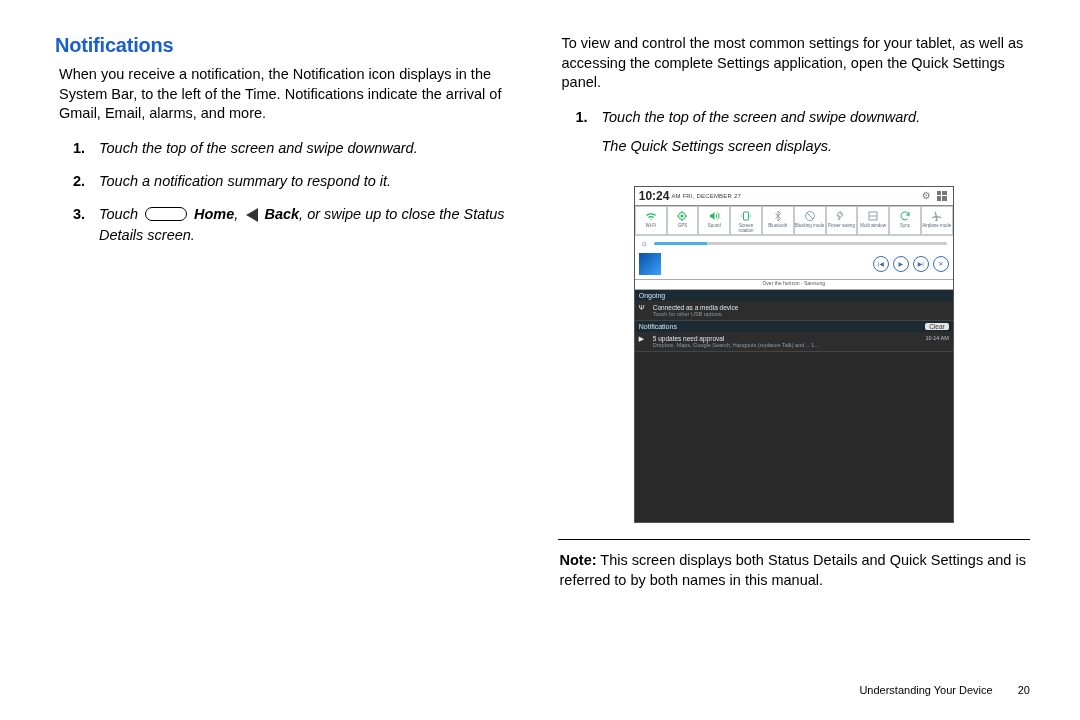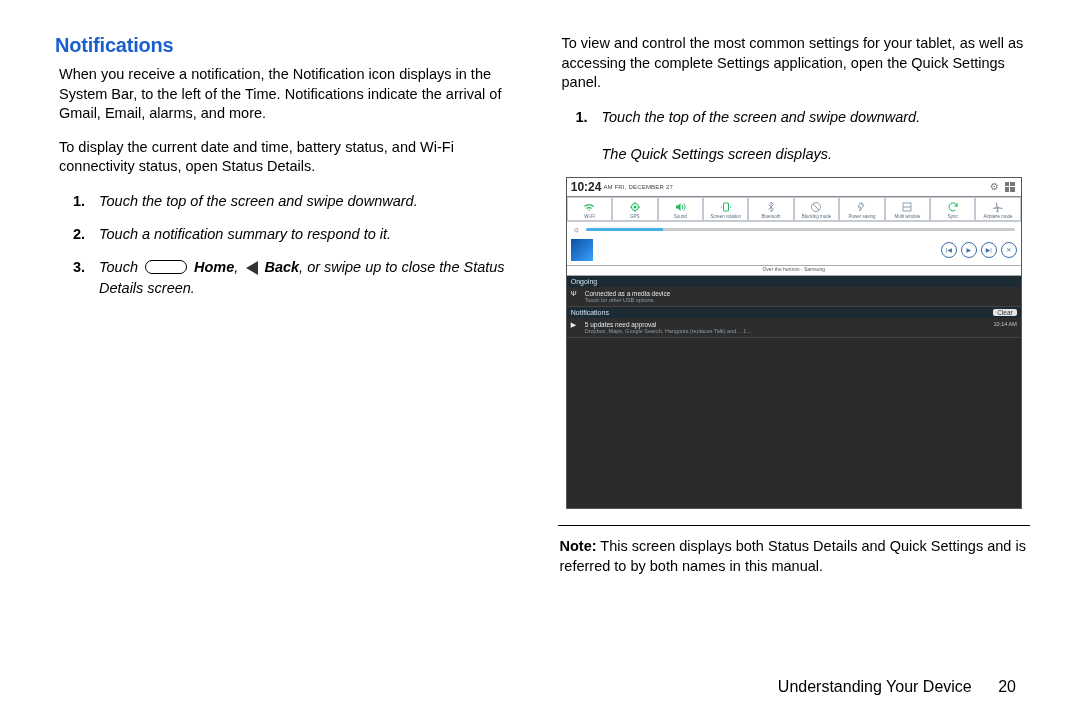--- a/index.html
+++ b/index.html
@@ -20,36 +20,37 @@
     font-weight: 800;
     font-size: 20px;
     margin-bottom: 8px;
     letter-spacing: -0.2px;
   }
   p.body { line-height: 1.35; margin-bottom: 14px; padding-left: 4px; }
   ol.steps { list-style: none; padding-left: 18px; }
   ol.steps li { display: flex; margin-bottom: 12px; line-height: 1.45; gap: 10px; }
   ol.steps li .num { font-weight: 700; min-width: 16px; flex:0 0 16px; }
   ol.steps li .txt { flex: 1; font-style: italic; }
-  ol.steps li .txt .sub { display:block; margin-top:16px; }
+  ol.steps li .txt .sub { display:block; margin-top:8px; }
   .home-pill {
     display: inline-block; border: 1.5px solid #000; border-radius: 10px;
     width: 42px; height: 14px; vertical-align: -2px; margin: 0 3px;
   }
   .back-tri {
     display:inline-block; width:0; height:0;
     border-top:7px solid transparent;
     border-bottom:7px solid transparent;
     border-right:12px solid #333;
     vertical-align:-3px; margin:0 2px 0 4px;
   }
   .shot-wrap { margin: 10px 0 16px 0; display:flex; justify-content:center; }
   .shot {
-    width: 456px; border:1px solid #555; background:#2b2b2b;
+    width: 320px; border:1px solid #555; background:#2b2b2b;
     font-family: Arial, sans-serif;
+    margin-top: 17px;
   }
   .sb { background:#fff; display:flex; align-items:center; padding:2px 4px; font-size:8px; border-bottom:1px solid #888;}
   .sb .time { font-size:12px; font-weight:700; color:#222; }
   .sb .ampm { font-size:6px; color:#444; margin-left:2px; }
   .sb .date { font-size:6px; color:#444; margin-left:2px; letter-spacing:0.2px;}
   .sb .gear { margin-left:auto; font-size:10px; color:#777; }
   .sb .grid { margin-left:6px; margin-right:2px; width:10px; height:10px; display:grid; grid-template-columns:1fr 1fr; grid-template-rows:1fr 1fr; gap:1px;}
   .sb .grid div{ background:#777;}
   .qs { background:#fff; display:flex; }
   .qs .tile { flex:1; border:1px solid #c0c9d4; padding:2px 0 1px 0; text-align:center; font-size:4.5px; color:#5a6b7a;}
@@ -66,33 +67,32 @@
   .mp-cap{background:#fff;font-size:5px;color:#555;text-align:center;padding-bottom:3px;border-bottom:1px solid #aaa;}
   .hdr-bar{background:#1c2a34;color:#cfe3f2;font-size:7px;padding:2px 4px;display:flex;align-items:center;}
   .hdr-bar .clear{margin-left:auto;background:#e5e5e5;color:#333;padding:0 4px;border-radius:2px;font-size:6.5px;}
   .nrow{background:#2d2d2d;color:#dfe7ee;font-size:6.5px;padding:3px 5px 3px 18px;position:relative;border-bottom:1px solid #444;}
   .nrow .ico{position:absolute;left:4px;top:3px;font-size:7px;color:#eee;}
   .nrow .sub{color:#8a9aa6;font-size:5.5px;display:block;}
   .nrow .time{position:absolute;right:4px;top:3px;color:#bcc5cd;font-size:5.5px;}
   .dark-rest{height:170px;background:#2a2a2a;}
   .hr{border:none;border-top:1px solid #000;margin:8px 0 10px 0;}
   .note{line-height:1.4;padding-left:2px;}
-  .footer{position:absolute;bottom:24px;right:64px;font-size:16px;}
+  .footer{position:absolute;bottom:24px;right:50px;font-size:11px;}
   .footer .pn{display:inline-block;margin-left:22px;}
 </style>
 </head>
 <body>
 
 <div class="cols">
 
   <div class="col">
     <h2 class="sec">Notifications</h2>
     <p class="body">When you receive a notification, the Notification icon displays in the System Bar, to the left of the Time. Notifications indicate the arrival of Gmail, Email, alarms, and more.</p>
 
-    <p class="body">To display the current date and time, battery status, and Wi-Fi connectivity status, open Status Details.</p>
 
     <ol class="steps">
       <li>
         <span class="num">1.</span>
         <span class="txt">
           <span>Touch the top of the screen and swipe downward.</span>
         </span>
       </li>
       <li>
         <span class="num">2.</span>

